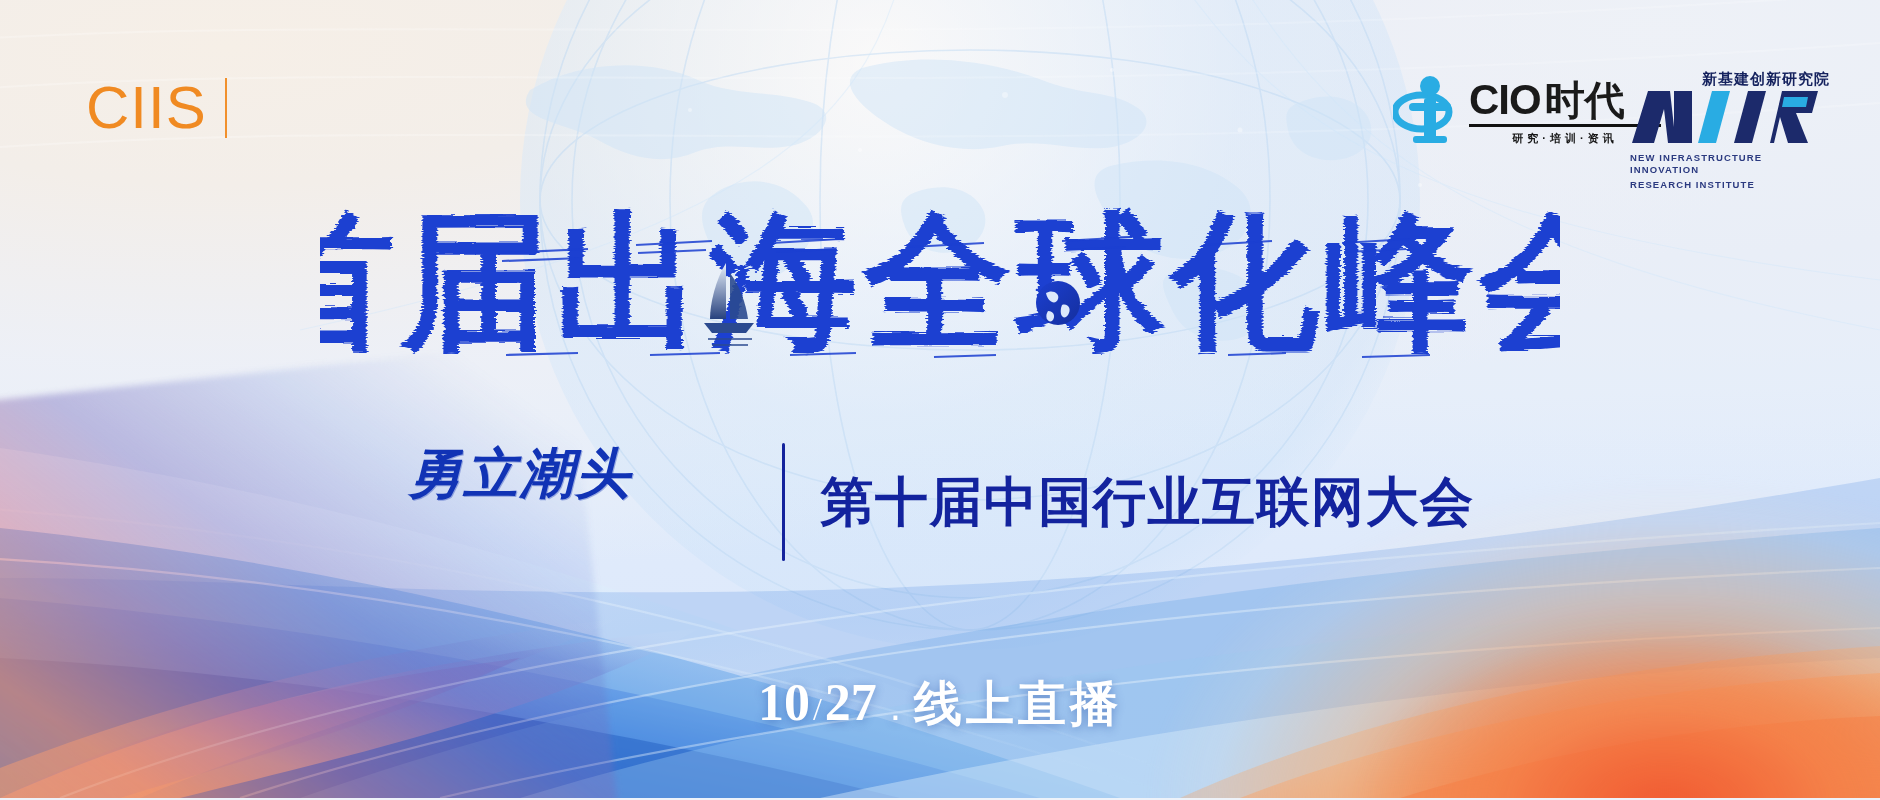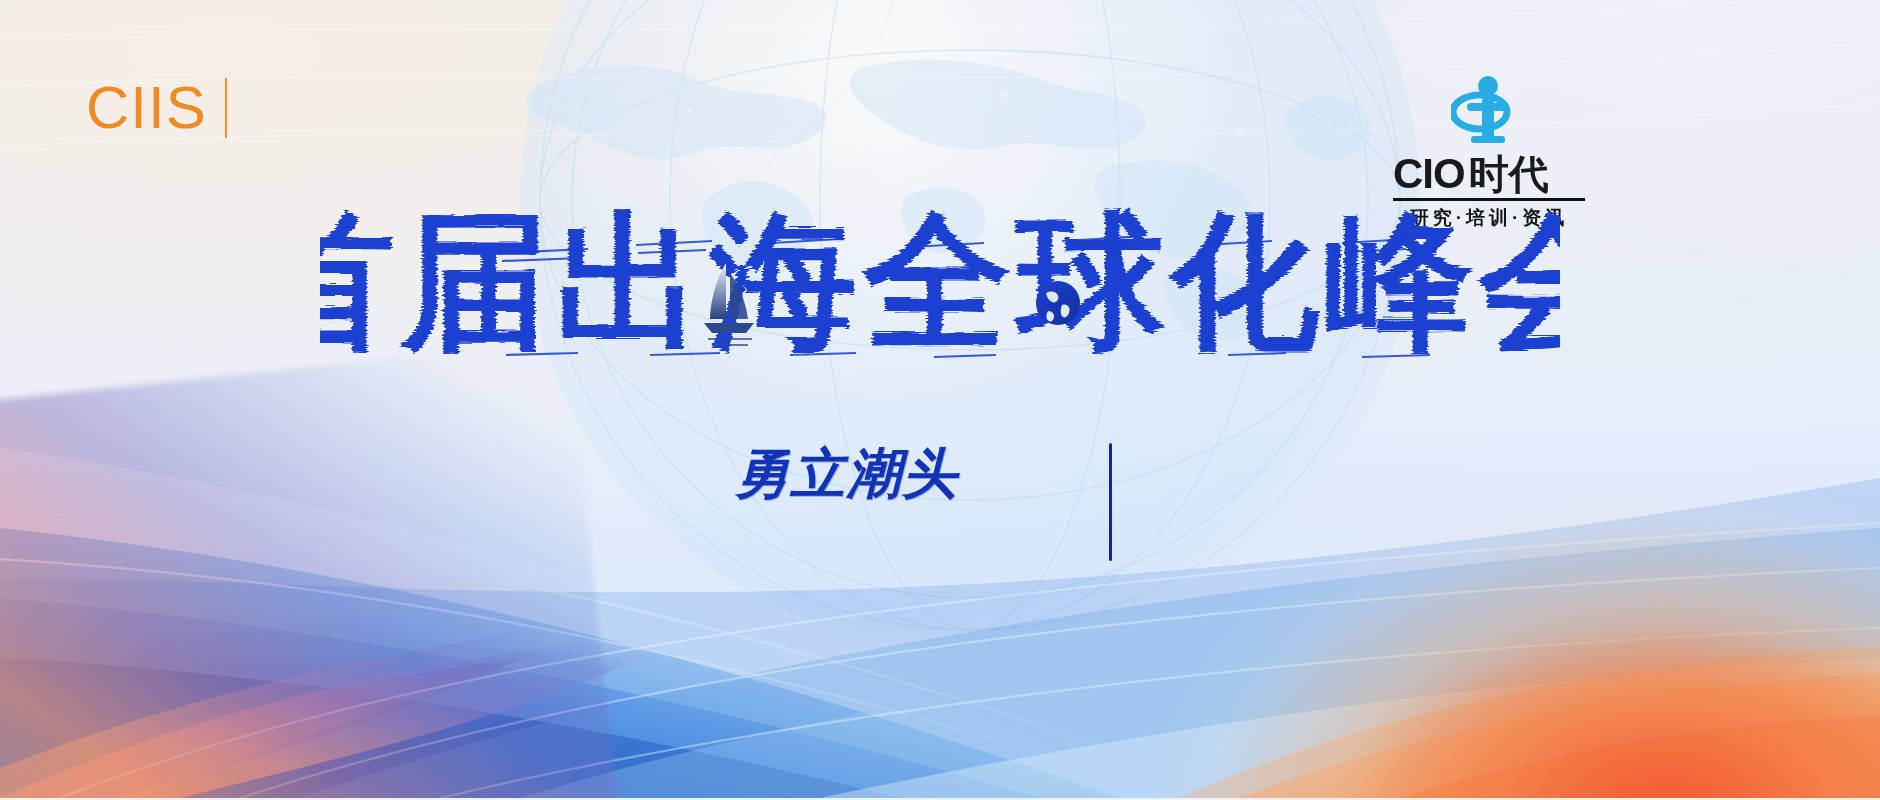--- a/index.html
+++ b/index.html
@@ -58,28 +58,28 @@
 
   
   .ciis-logo{position:absolute;left:86px;top:78px;display:flex;align-items:center;}
   .ciis-mark{
     font-size:60px;line-height:58px;letter-spacing:1px;color:#F08A22;
     font-family:"Liberation Sans",sans-serif;font-weight:400;
   }
   .ciis-rule{width:2px;height:60px;background:#F08A22;margin:0 16px 0 18px;opacity:.95;}
   .ciis-sub{color:#F08A22;font-size:19px;line-height:25px;font-weight:700;letter-spacing:.6px;white-space:nowrap;}
 
-  .cio-logo{position:absolute;left:1393px;top:72px;display:flex;align-items:center;flex-direction:column;}
+  .cio-logo{position:absolute;left:1393px;top:72px;display:flex;align-items:flex-end;}
   .cio-icon{width:74px;height:74px;position:relative;margin-right:2px;}
   .cio-text-wrap{padding-top:6px;}
   .cio-main{display:flex;align-items:baseline;color:#1a1a1a;}
   .cio-c{font-size:42px;font-weight:700;letter-spacing:-1px;line-height:44px;}
   .cio-cn{font-size:40px;font-weight:700;margin-left:4px;line-height:44px;}
   .cio-rule{height:3px;background:#111;margin-top:2px;width:192px;}
-  .cio-tag{font-size:19px;letter-spacing:4px;color:#161616;font-weight:700;margin-top:4px;text-align:center;width:192px;}
+  .cio-tag{font-size:11px;letter-spacing:4px;color:#161616;font-weight:700;margin-top:4px;text-align:center;width:192px;}
 
   .niiri-logo{position:absolute;left:1630px;top:70px;width:200px;}
   .niiri-cn{font-size:15px;font-weight:700;color:#15225e;letter-spacing:1px;text-align:right;margin-bottom:-2px;}
   .niiri-mark{height:58px;position:relative;}
   .niiri-en{font-size:9.5px;font-weight:700;color:#2b3a80;letter-spacing:1.1px;line-height:12px;margin-top:3px;}
 
   
   .main-title{
     position:absolute;left:0;top:205px;width:1880px;text-align:center;
     height:170px;
@@ -258,20 +258,34 @@
     <div class="cio-text-wrap">
       <div class="cio-main">
         <span class="cio-c">CIO</span>
         <span class="cio-cn">时代</span>
       </div>
       <div class="cio-rule"></div>
       <div class="cio-tag">研究·培训·资讯</div>
     </div>
   </div>
 
+  <div class="niiri-logo">
+    <div class="niiri-cn">新基建创新研究院</div>
+    <svg class="niiri-mark" viewBox="0 0 200 58">
+      <g>
+        <polygon points="2,56 18,4 40,4 44,40 44,4 62,4 62,56 38,56 34,22 24,56" fill="#1c2a6b"></polygon>
+        <polygon points="68,56 82,4 100,4 86,56" fill="#29ace3"></polygon>
+        <polygon points="104,56 118,4 136,4 122,56" fill="#1c2a6b"></polygon>
+        <polygon points="140,56 152,4 188,4 182,26 166,26 178,56 158,56 150,30 144,56" fill="#1c2a6b"></polygon>
+        <polygon points="154,10 178,10 176,20 152,20" fill="#29ace3"></polygon>
+      </g>
+    </svg>
+    <div class="niiri-en">NEW INFRASTRUCTURE INNOVATION</div>
+    <div class="niiri-en">RESEARCH INSTITUTE</div>
+  </div>
 
   <div class="main-title">
     <svg width="1240" height="168" viewBox="0 0 1240 168">
       <defs>
         <linearGradient id="sailg" x1="0" y1="0" x2="0" y2="1">
           <stop offset="0%" stop-color="#e8f1fb"></stop>
           <stop offset="100%" stop-color="#27417e"></stop>
         </linearGradient>
         <linearGradient id="globeg" x1="0" y1="0" x2="1" y2="1">
           <stop offset="0%" stop-color="#1b3fd1"></stop>
@@ -324,17 +338,21 @@
       </g>
     </svg>
   </div>
 
   <div class="slogan-row">
     <div class="calligraphy">
       <div class="calli-line1">勇立潮头</div>
     </div>
     <div class="divider"></div>
     <div class="subtitle-block">
+      <div class="subtitle-1">第十届中国行业互联网大会</div>
     </div>
   </div>
 
+  <div class="date-row">
+    <span class="date-num">10</span><span class="date-slash">/</span><span class="date-num">27</span><span class="date-dot">·</span><span class="date-cn">线上直播</span>
+  </div>
 
 </div>
 
 </body></html>

